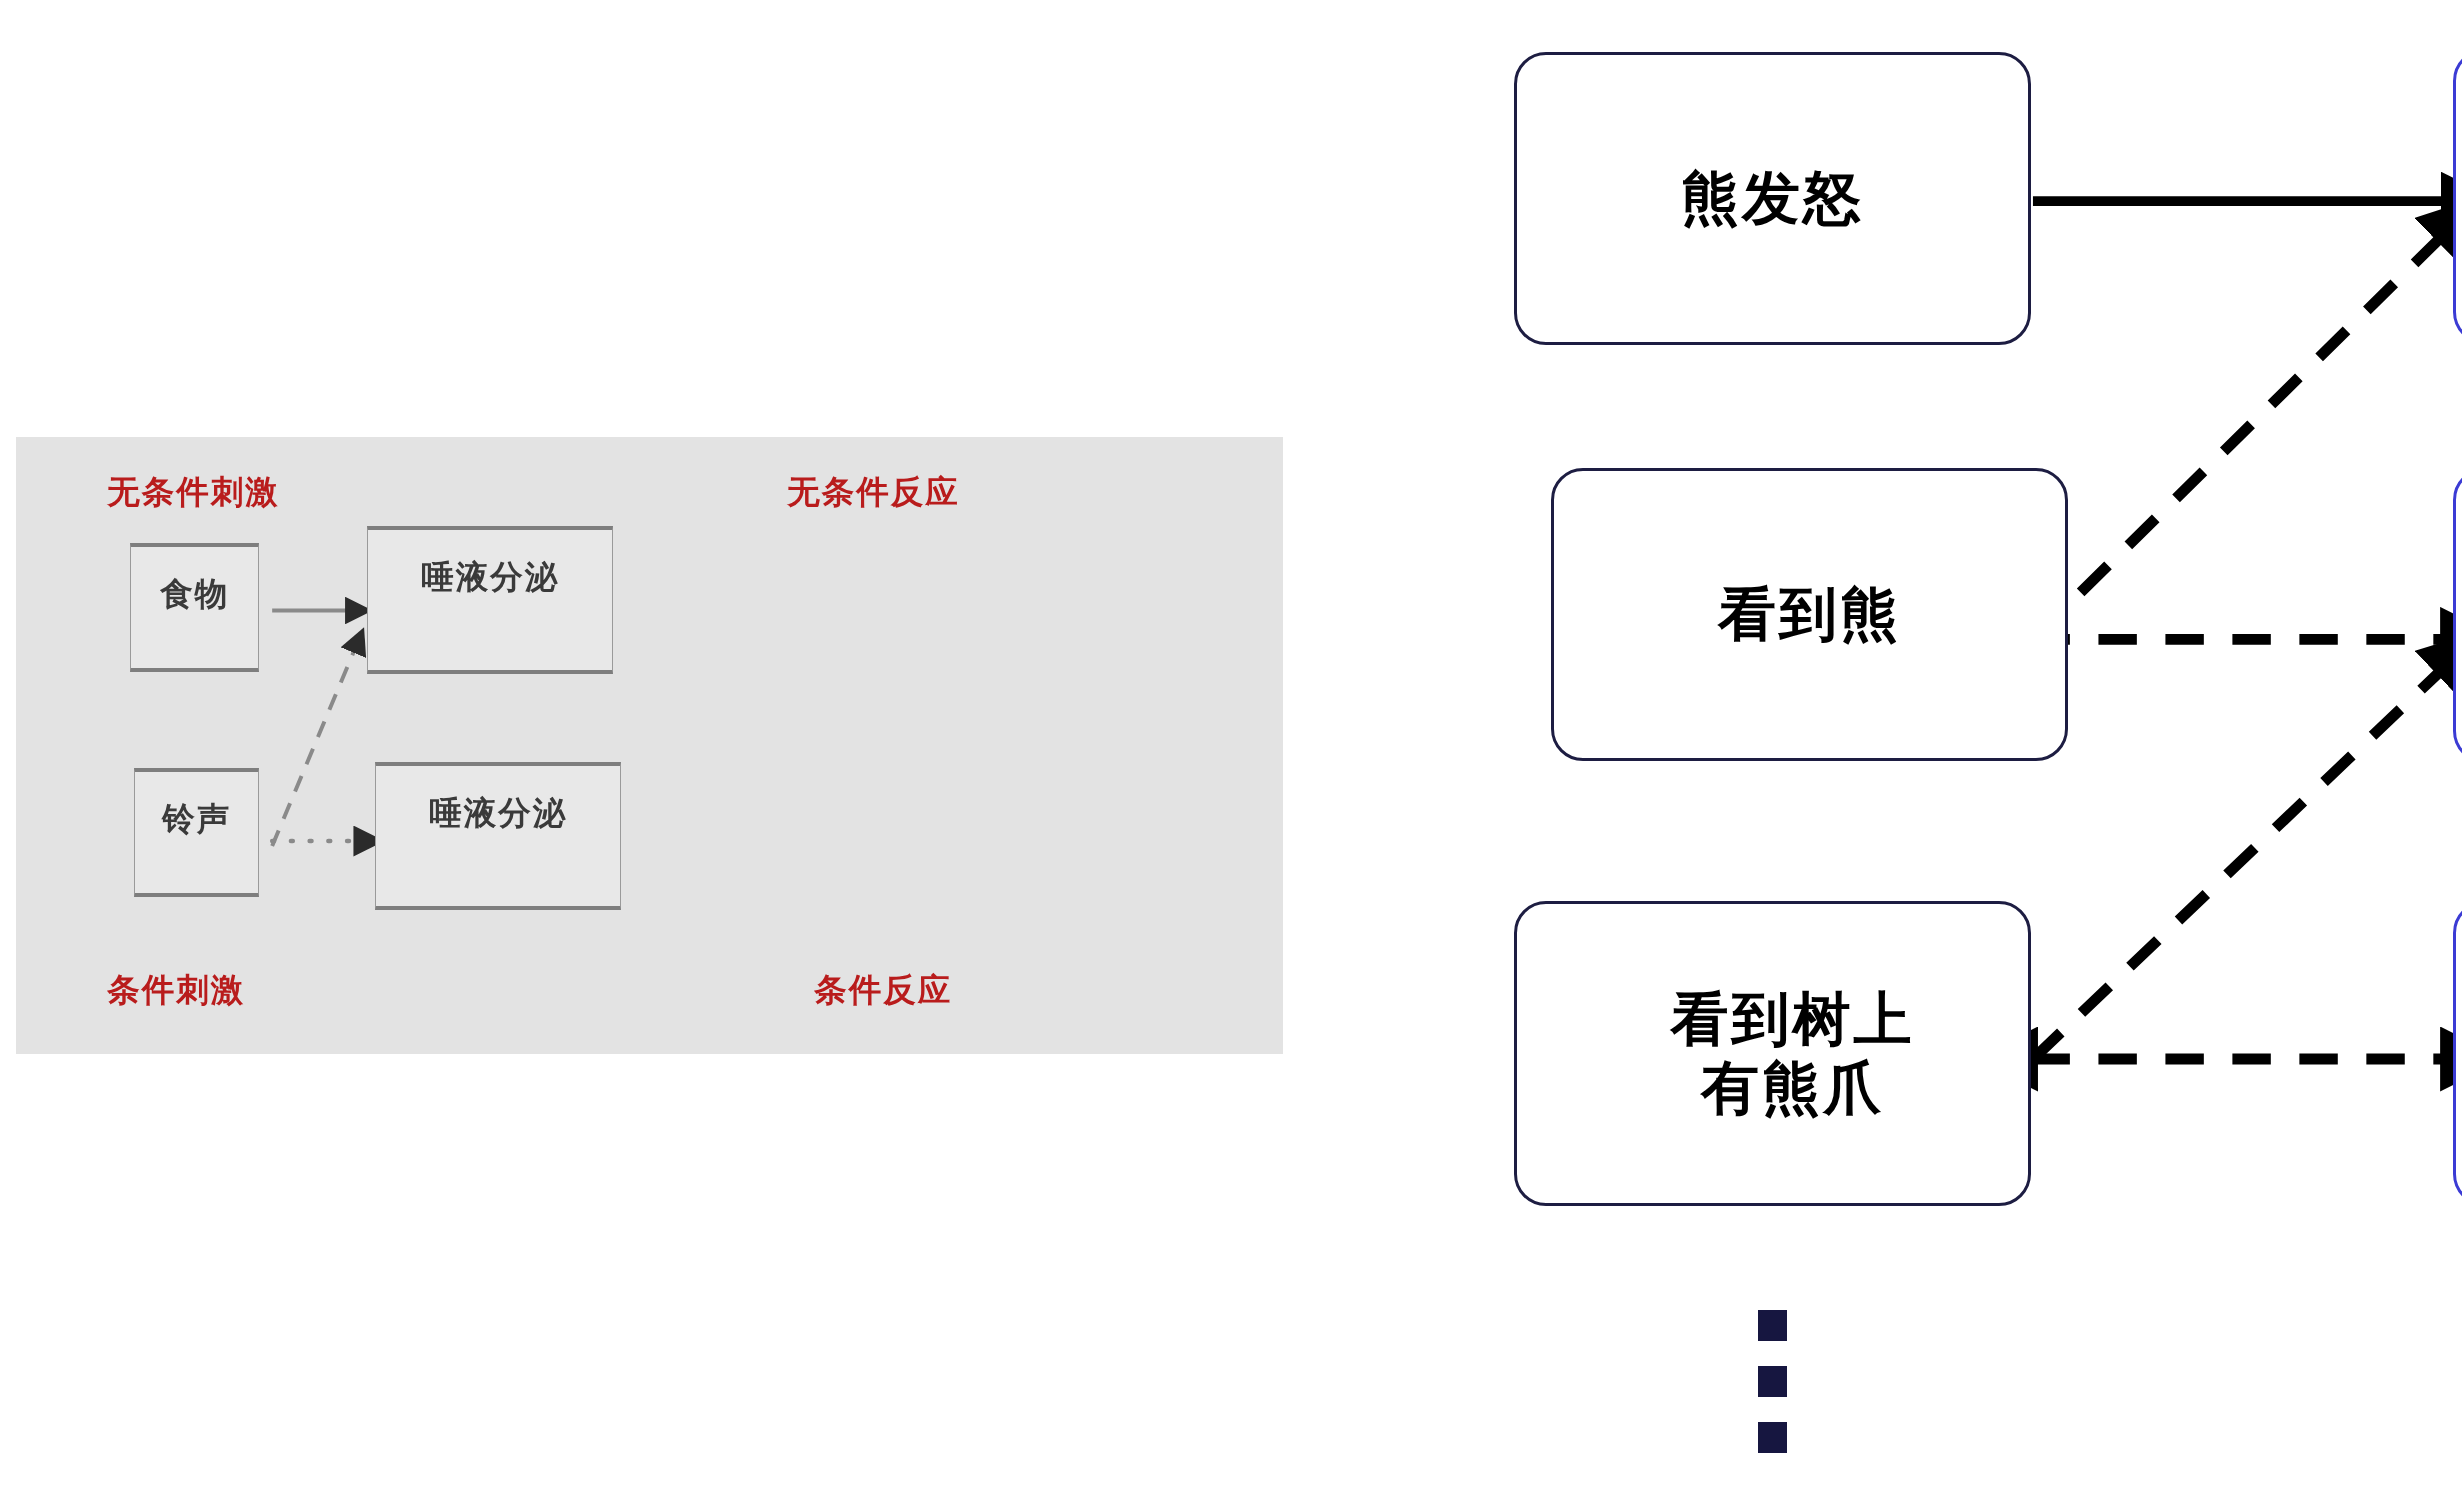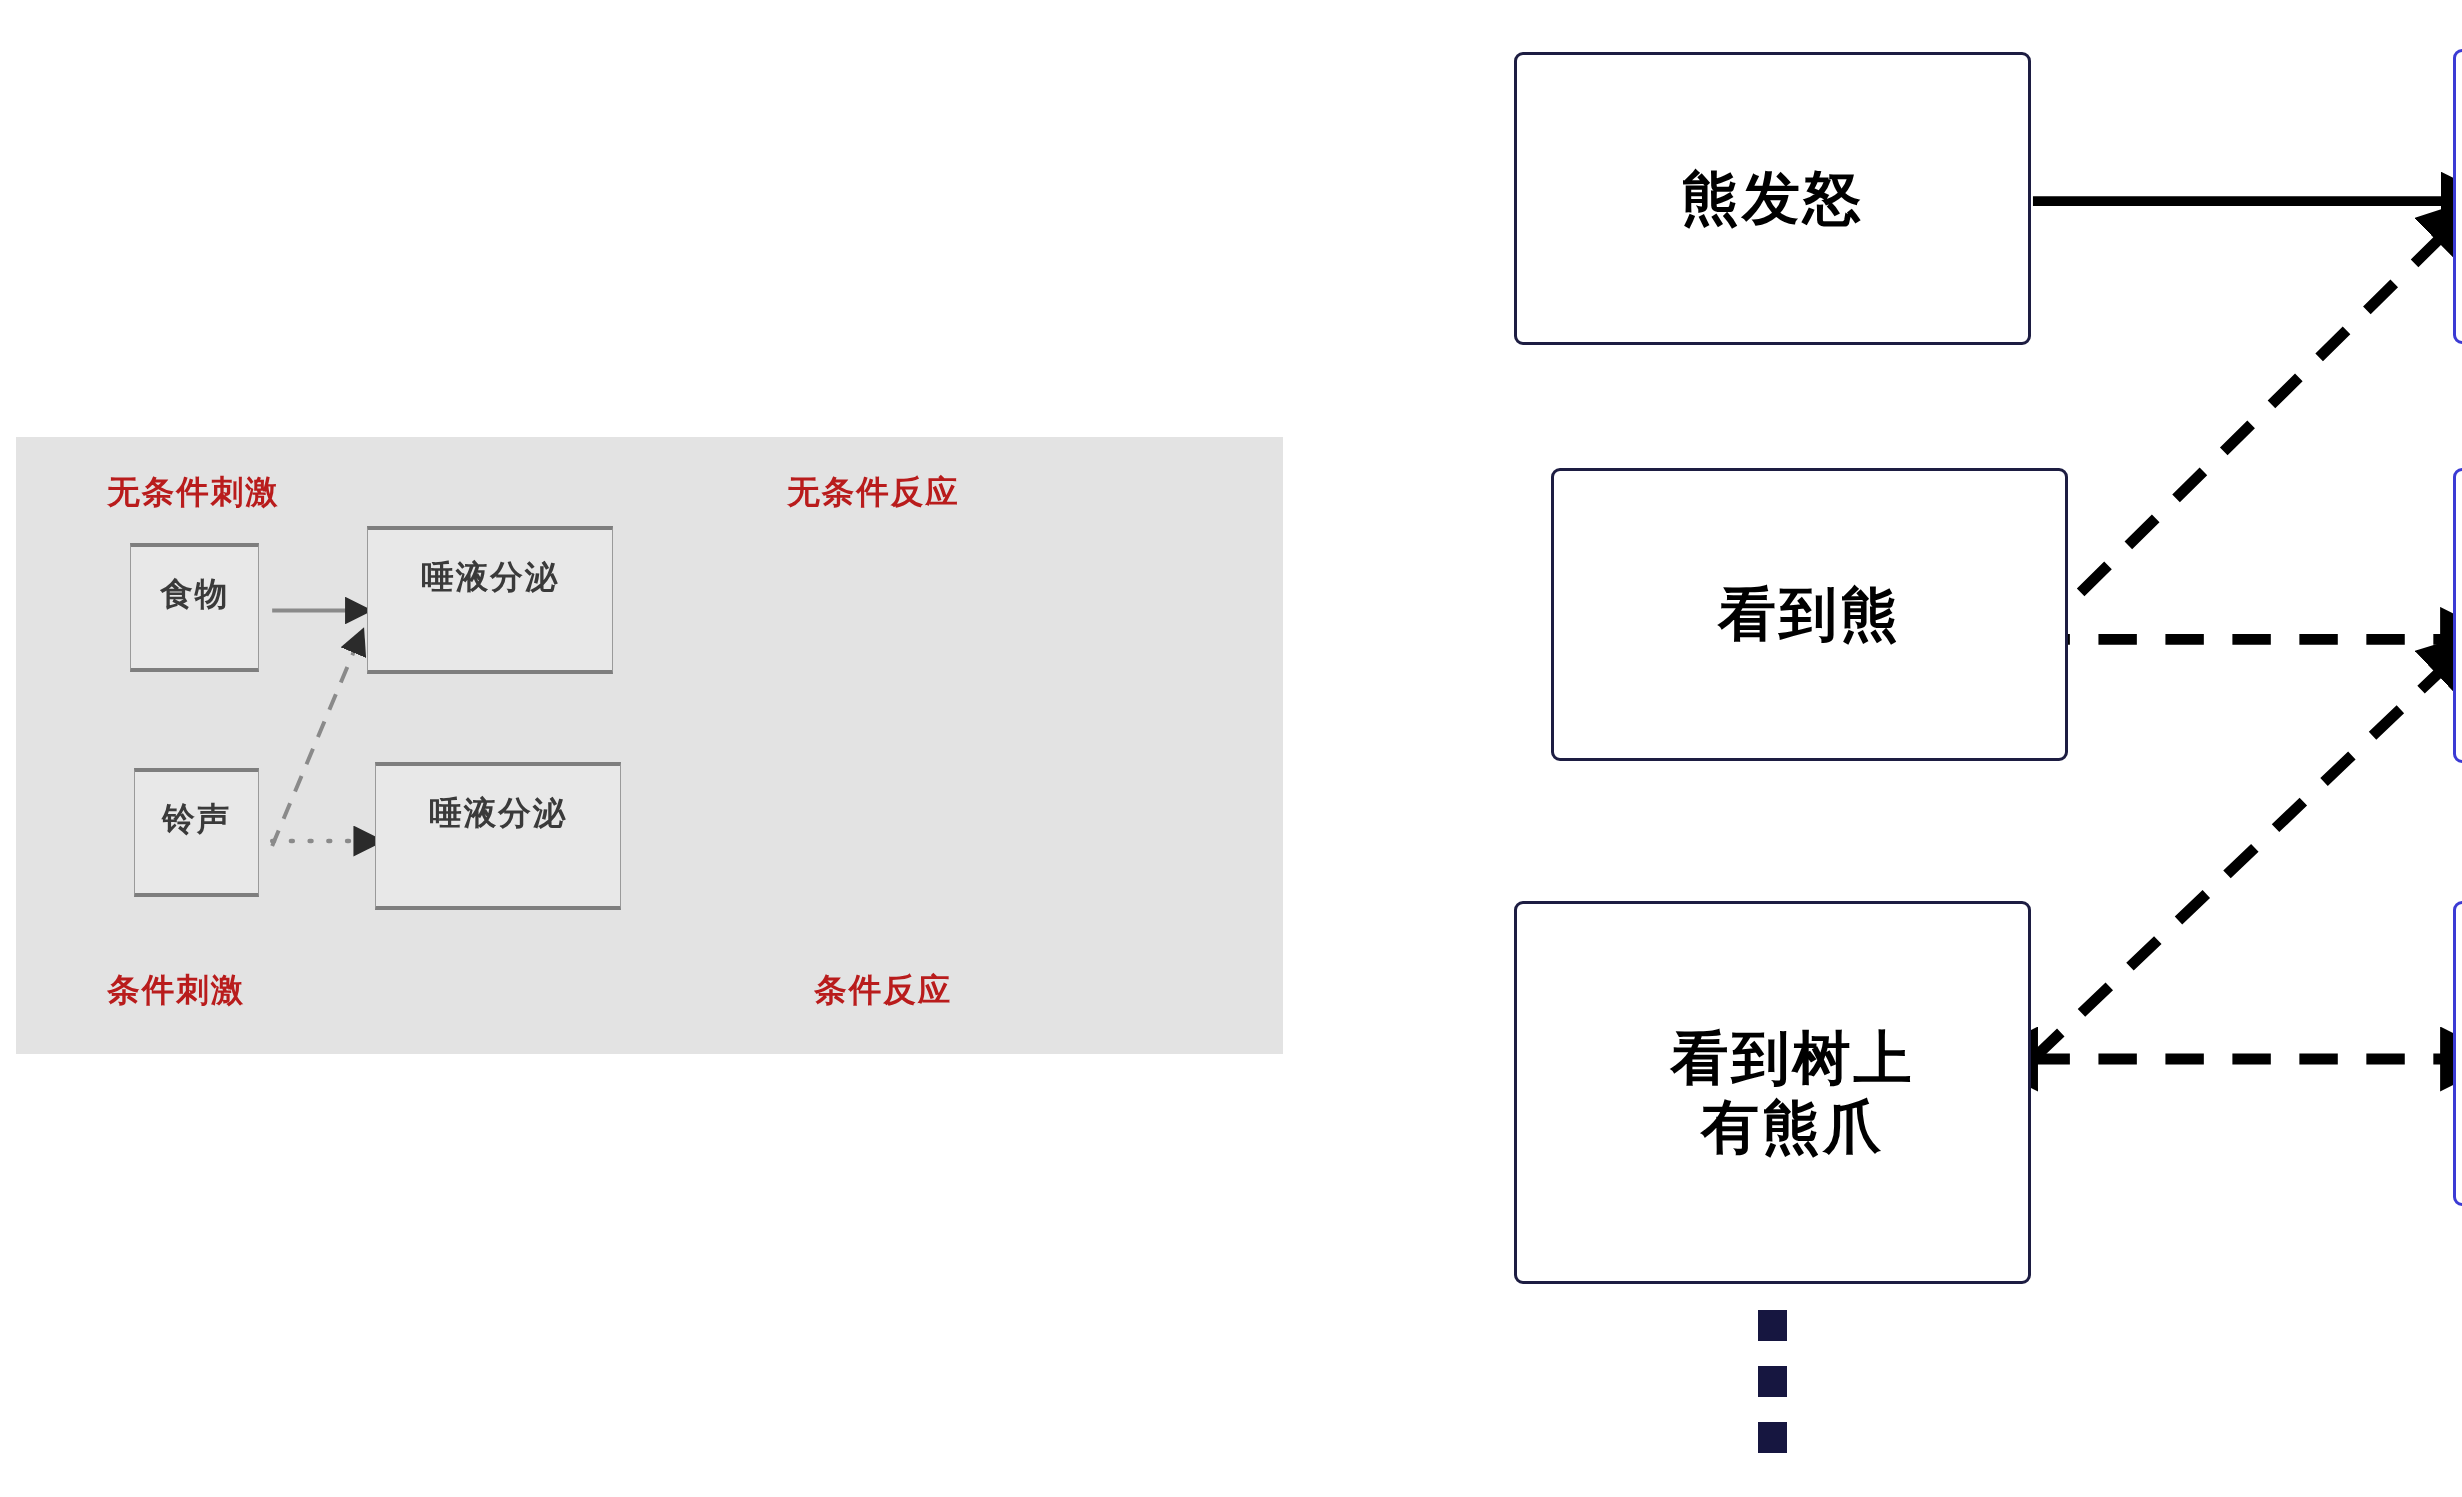--- a/index.html
+++ b/index.html
@@ -37,33 +37,33 @@
   .cc-food{left:114px;top:106px;width:129px;height:129px;}
   .cc-bell{left:118px;top:331px;width:125px;height:129px;}
   .cc-sal1{left:351px;top:89px;width:246px;height:148px;}
   .cc-sal2{left:359px;top:325px;width:246px;height:148px;}
 
   .cc-svg{position:absolute;left:0;top:0;width:1267px;height:617px;overflow:visible;}
 
   
   .rl-box{
     position:absolute;background:#ffffff;box-sizing:border-box;
-    border-radius:9px;
+    border-radius:32px;
     display:flex;align-items:center;justify-content:center;text-align:center;
   }
   .rl-left{border:3px solid #1d1d42;}
   .rl-right{border:3px solid #3b3bd4;}
   .rl-box .cn{
     color:#000000;font-weight:700;font-size:58px;letter-spacing:3px;
     line-height:1.18;white-space:pre-line;
   }
 
   .b-angry {left:1514px;top:52px; width:517px;height:293px;}
   .b-see   {left:1514px;top:468px; width:517px;height:293px;margin-left:37px;}
-  .b-paw   {left:1514px;top:901px;width:517px;height:383px;padding-left:40px;}
+  .b-paw   {left:1514px;top:901px;width:517px;height:305px;padding-left:40px;}
   .b-rew   {left:2453px;top:49px; width:497px;height:295px;}
   .b-vsp   {left:2453px;top:468px; width:497px;height:295px;}
   .b-vs    {left:2453px;top:901px;width:497px;height:305px;}
 
   .rl-svg{position:absolute;left:0;top:0;width:3306px;height:1498px;overflow:visible;pointer-events:none;}
 
   
   .dots{position:absolute;display:flex;flex-direction:column;gap:25.6px;}
   .dots i{display:block;width:28.6px;height:30.5px;}
   .dots-left{left:1758px;top:1310px;}

